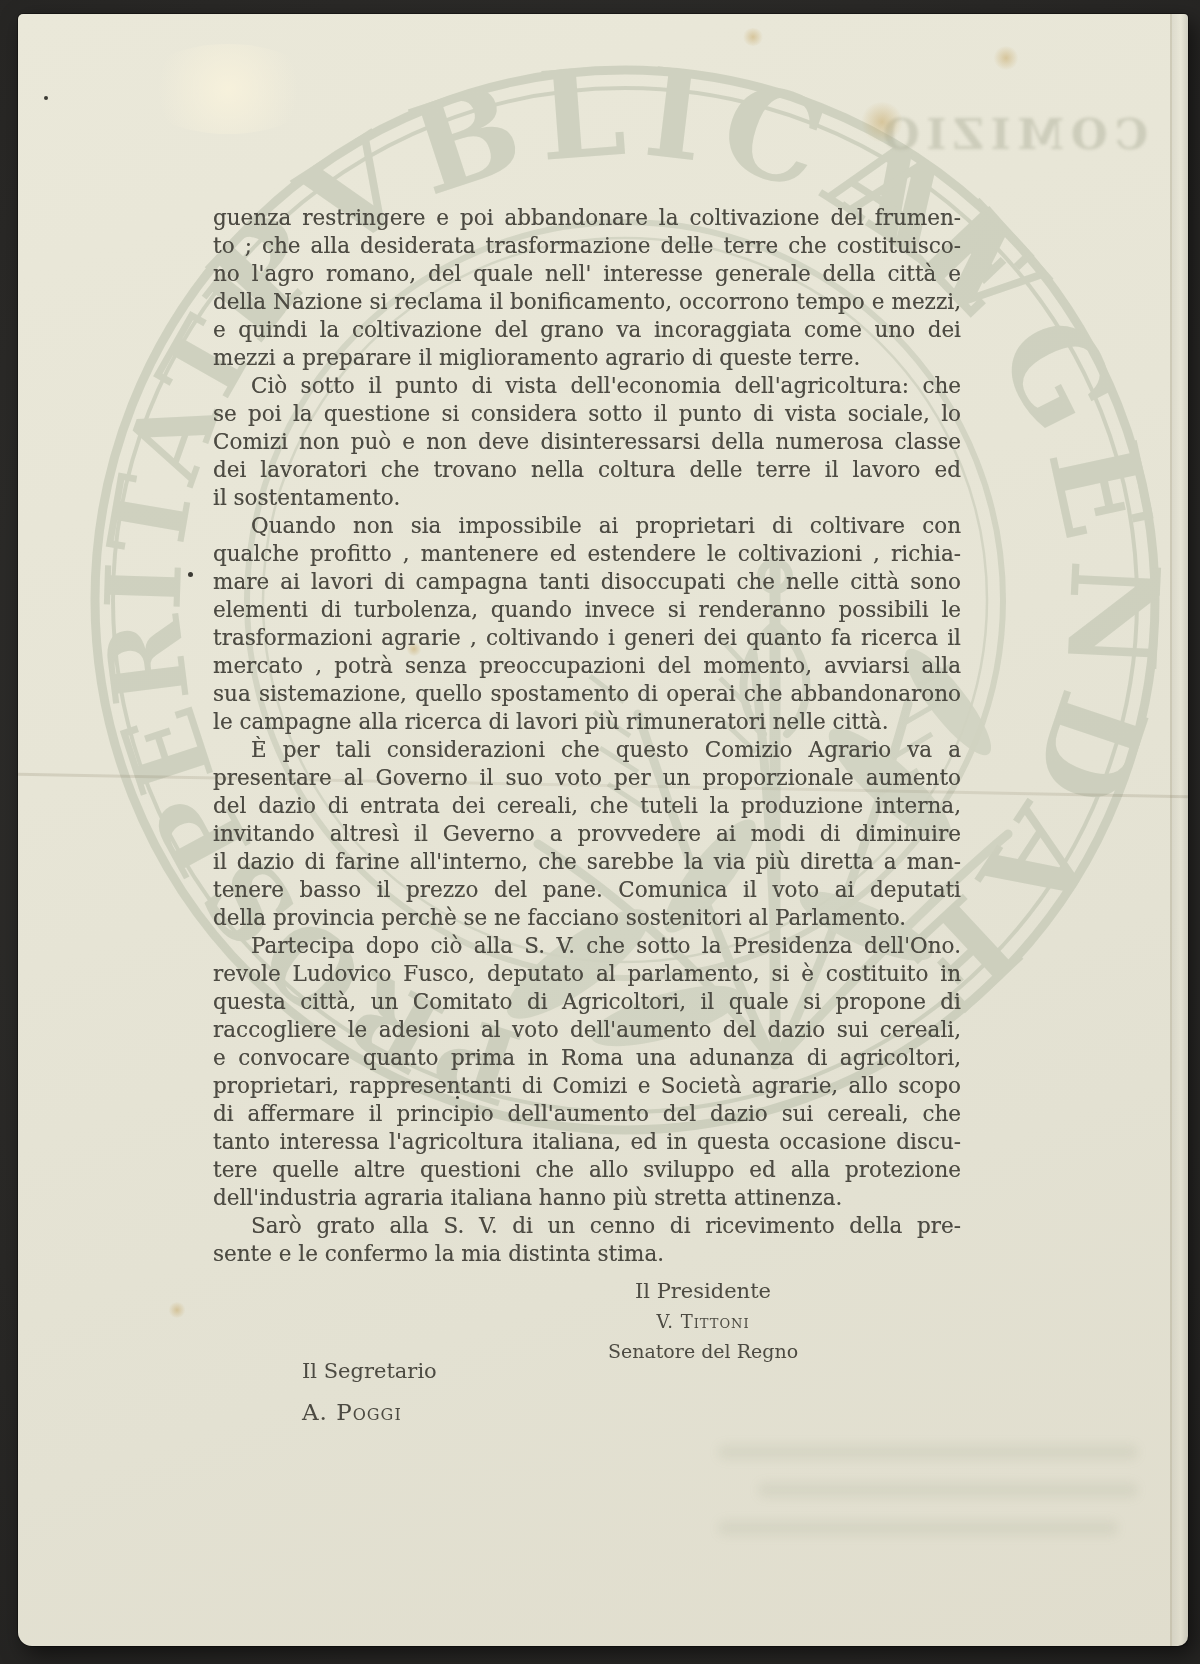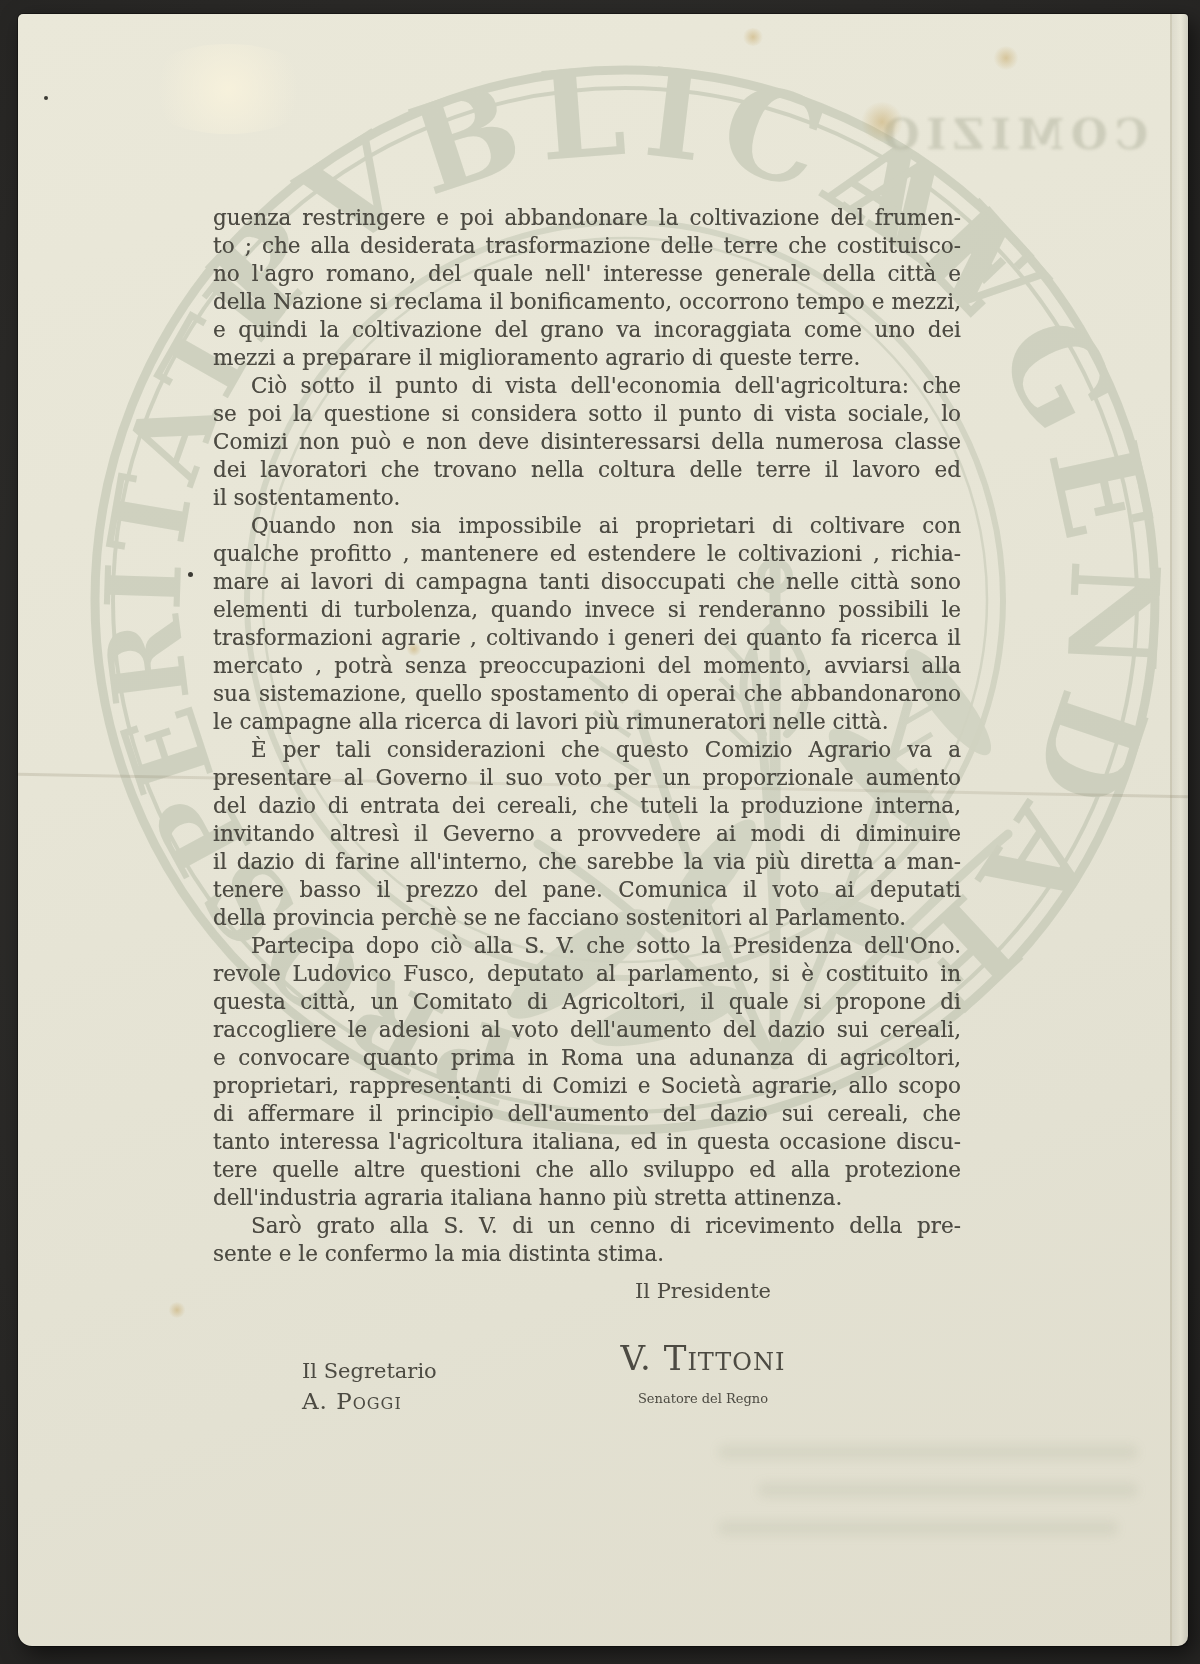--- a/index.html
+++ b/index.html
@@ -58,23 +58,23 @@
     color:#4c4a42;font-size:21.5px;line-height:28px;
     text-shadow:0 0 .5px rgba(76,74,66,.55);
   }
   .line{text-align:justify;text-align-last:justify;white-space:normal;}
   .line.end{text-align-last:left;}
   .para.indent .line:first-child{text-indent:38px;}
   
   .sig-president{position:absolute;left:555px;top:1262px;width:260px;text-align:center;color:#4c4a42;}
   .sig-secretary{position:absolute;left:284px;top:1342px;width:220px;text-align:left;color:#4c4a42;}
   .sig-role{font-size:21px;line-height:30px;}
-  .sig-name{font-variant:small-caps;font-size:34px;line-height:32px;letter-spacing:1px;margin-top:36px;}
-  .sig-name-sm{font-variant:small-caps;font-size:23px;line-height:30px;letter-spacing:1px;}
-  .sig-sub{font-size:13px;line-height:26px;margin-top:12px;}
+  .sig-name{font-variant:small-caps;font-size:18px;line-height:32px;letter-spacing:1px;}
+  .sig-name-sm{font-variant:small-caps;font-size:23px;line-height:30px;letter-spacing:1px;margin-top:11px;}
+  .sig-sub{font-size:19px;line-height:26px;}
 </style>
 </head>
 <body>
 
 <div class="stage">
   <div class="page">
 
     <svg class="watermark" viewBox="0 0 1170 1632" xmlns="http://www.w3.org/2000/svg" aria-hidden="true">
       <defs>
         <path id="sealTextCircle" d="M 607 1031 A 445 445 0 1 1 607 141 A 445 445 0 1 1 607 1031"></path>

